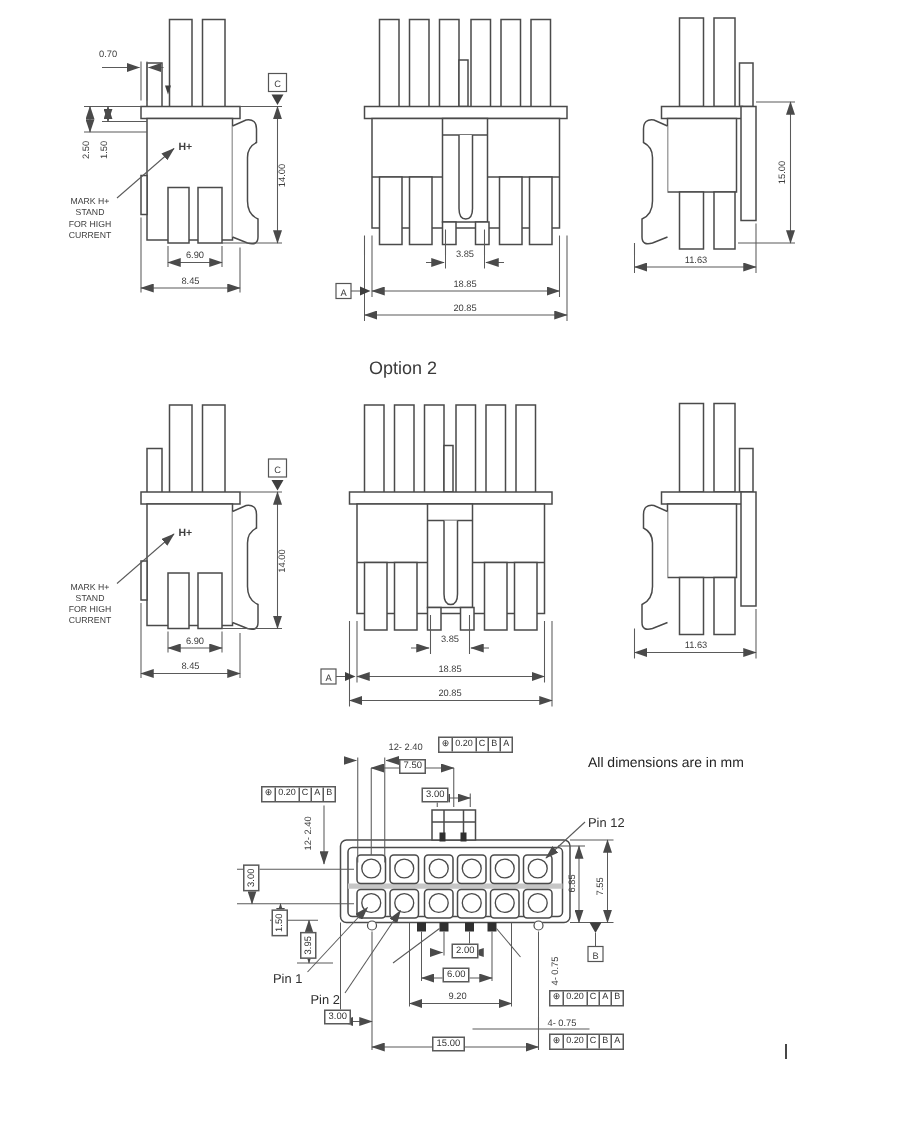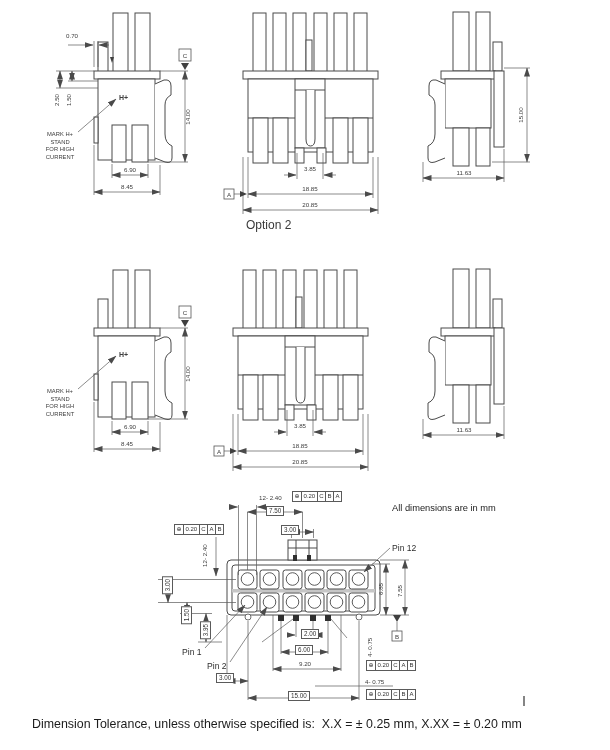--- a/index.html
+++ b/index.html
@@ -160,21 +160,21 @@
     <line class="dim" x1="72" y1="157" x2="110" y2="157"></line>
     <line class="dim" x1="107" y1="63" x2="107" y2="157" marker-start="url(#ar)" marker-end="url(#ar)"></line>
     <text class="dimtxt" x="103" y="110" text-anchor="middle" transform="rotate(-90 103 110)">15.00</text>
 
     <line class="dim" x1="3" y1="157" x2="3" y2="177"></line>
     <line class="dim" x1="84" y1="144" x2="84" y2="177"></line>
     <line class="dim" x1="3" y1="173" x2="84" y2="173" marker-start="url(#ar)" marker-end="url(#ar)"></line>
     <text class="dimtxt" x="44" y="170" text-anchor="middle">11.63</text>
   </svg>
 
-  <div class="caption" style="left:246px;top:218px">Option 2</div>
+  <div class="caption" style="left:246px;top:238px">Option 2</div>
 
   <svg class="view" style="left:30px;top:262px" width="185" height="215">
     <use href="#sv-side"></use>
     <rect class="datumbox" x="149" y="44" width="12" height="12"></rect>
     <text class="dimtxt" x="155" y="53" text-anchor="middle">C</text>
     <polygon class="tri" points="151,58 159,58 155,65"></polygon>
     <line class="dim" x1="130" y1="66" x2="158" y2="66"></line>
     <line class="dim" x1="118" y1="157" x2="158" y2="157"></line>
     <line class="dim" x1="155" y1="66" x2="155" y2="157" marker-start="url(#ar)" marker-end="url(#ar)"></line>
     <text class="dimtxt" x="160" y="112" text-anchor="middle" transform="rotate(-90 160 112)">14.00</text>
@@ -374,15 +374,14 @@
     </div>
     <div class="fcf" style="left:216px;top:204px">
       <span>⊕</span>
       <span>0.20</span>
       <span>C</span>
       <span>B</span>
       <span>A</span>
     </div>
   </div>
 
-  <div class="note" style="left:32px;top:717px">Dimension Tolerance, unless otherwise specified is:  X.X = ± 0.25 mm, X.XX = ± 0.20 mm</div>
 
 </div>
 
 </body></html>

